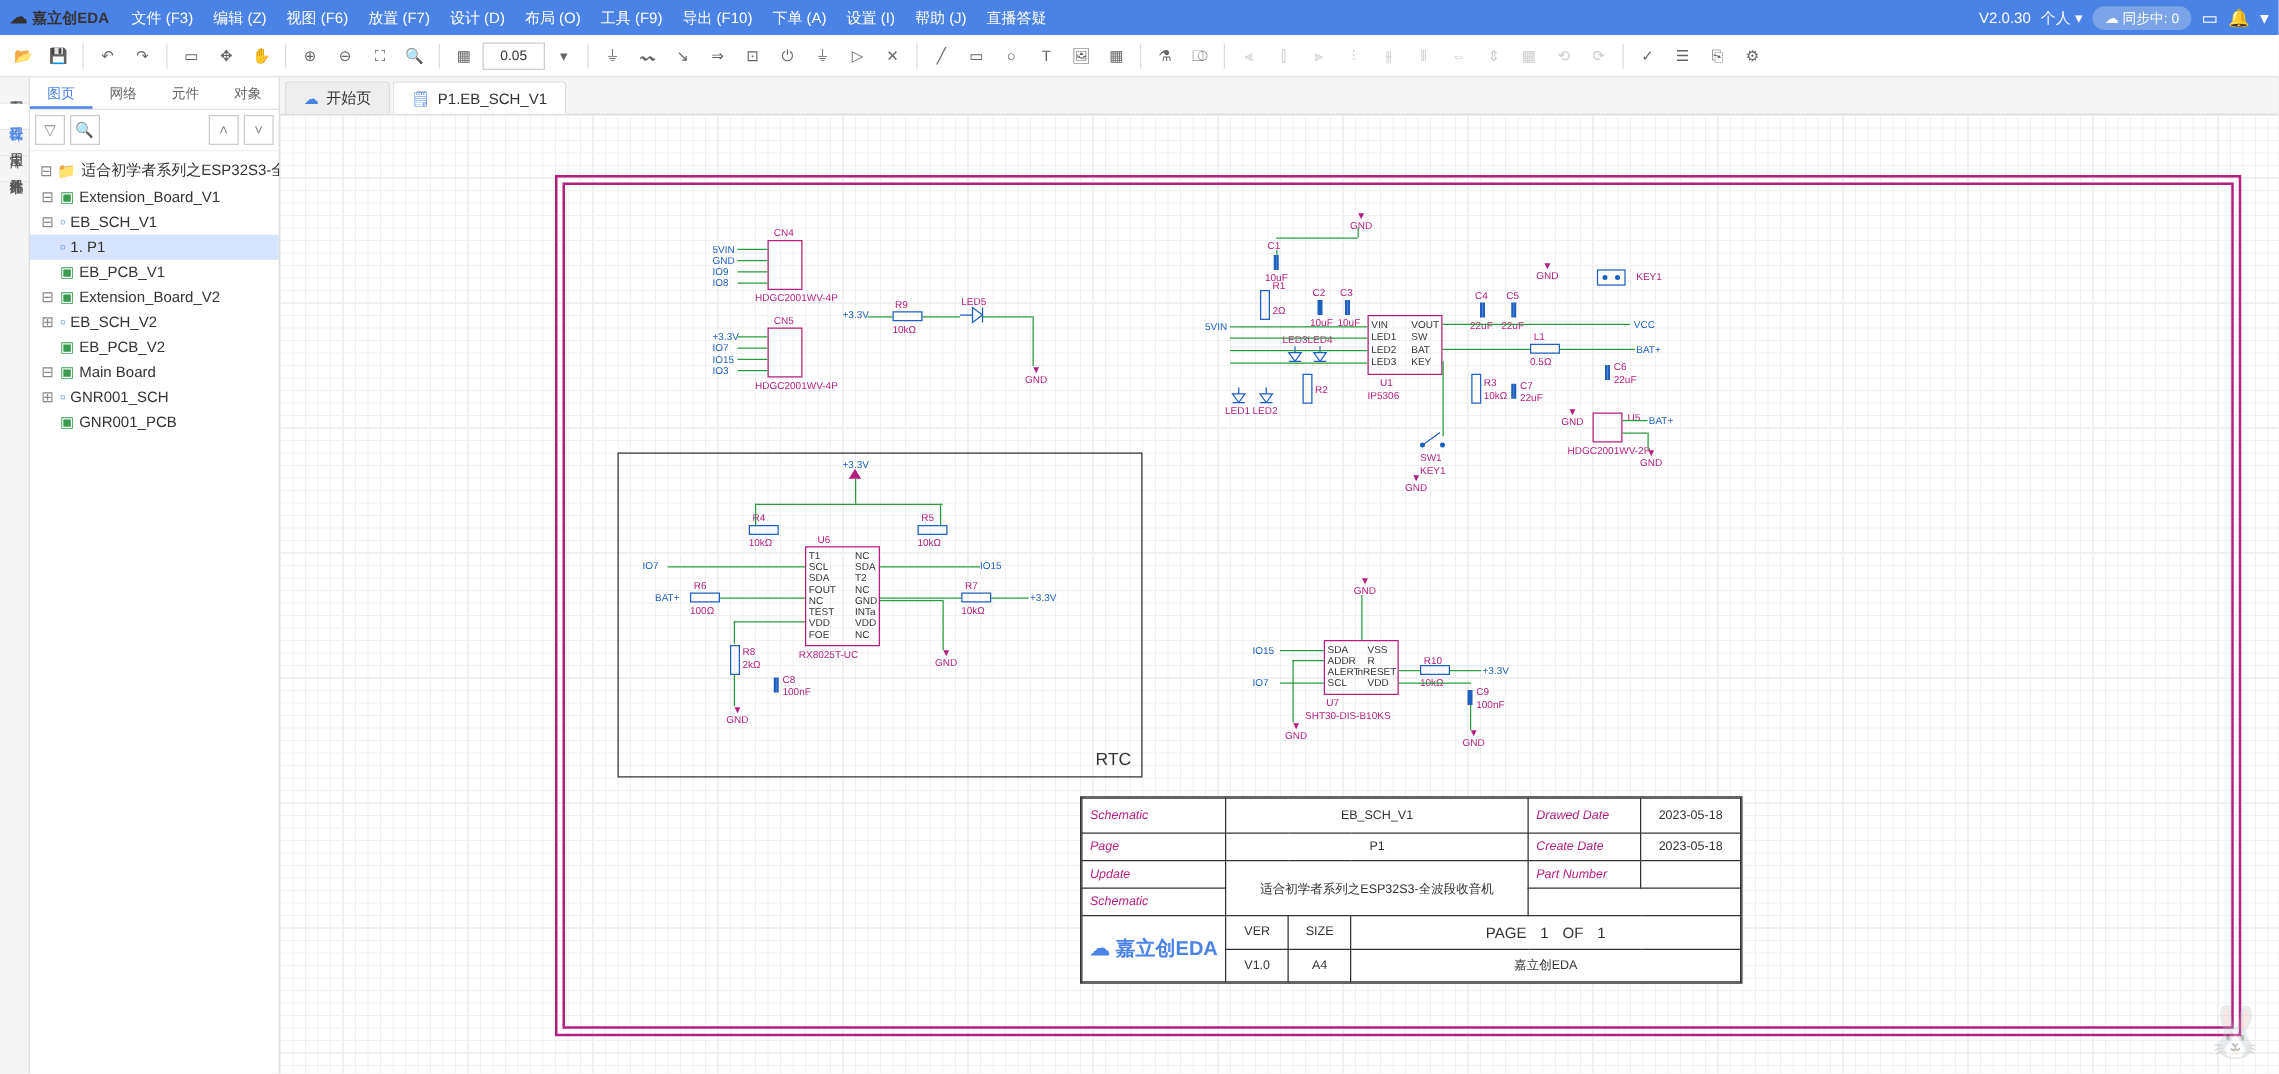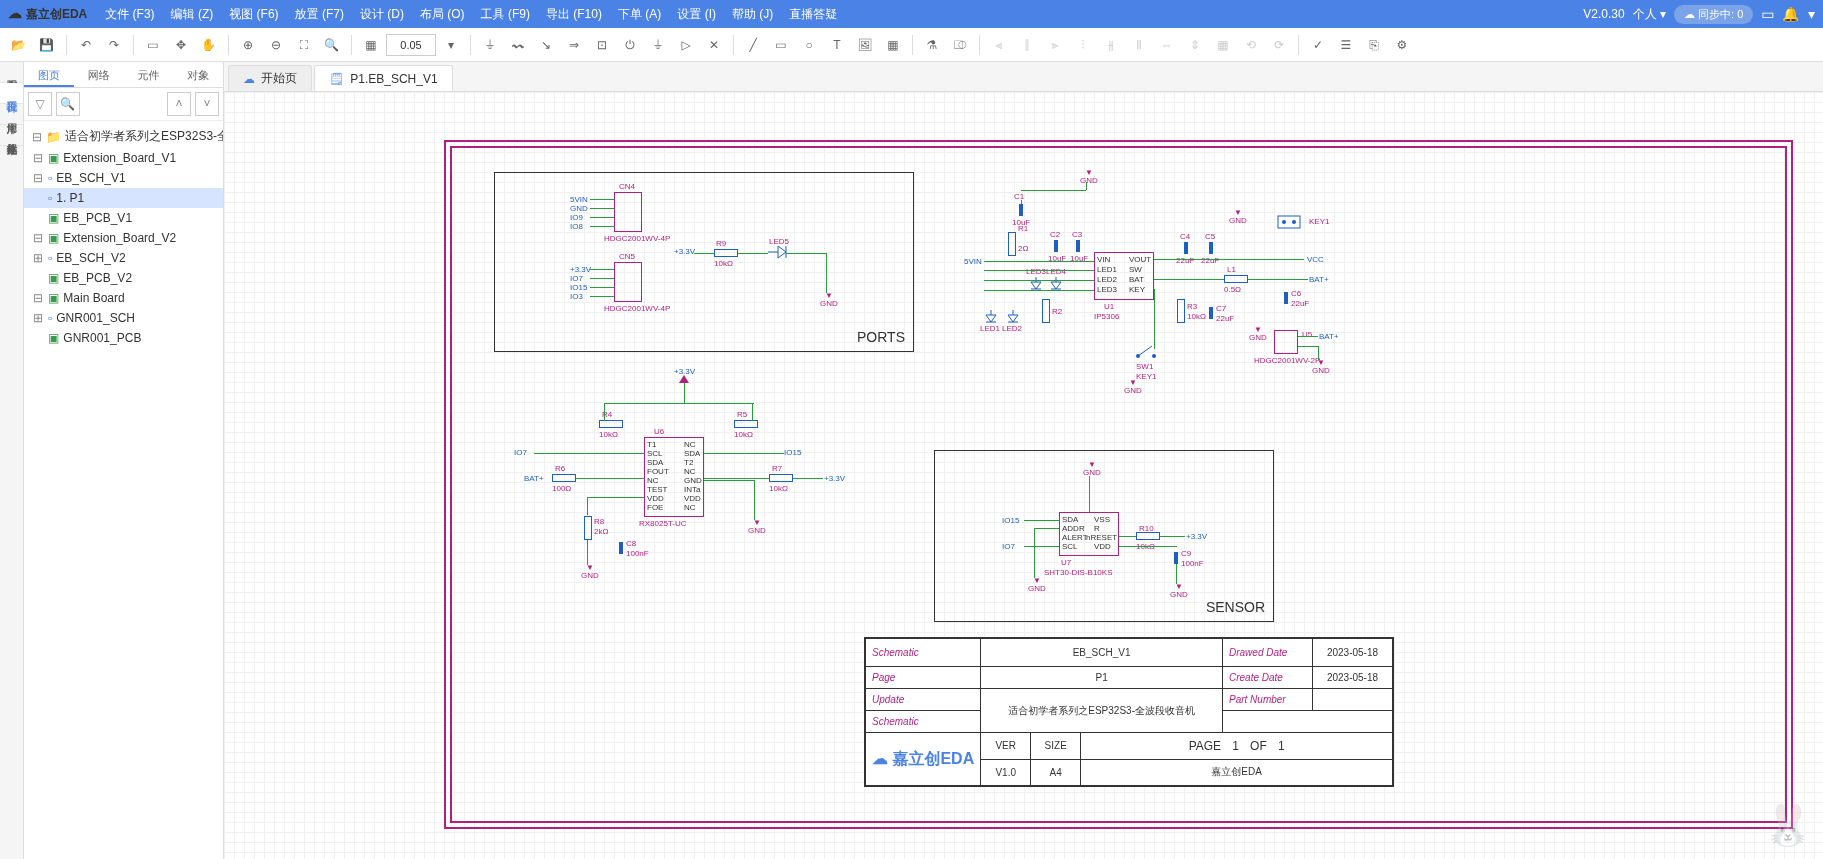--- a/index.html
+++ b/index.html
@@ -244,23 +244,20 @@
       <div class="doc-tab active">
           <span class="tico">🗒</span>
           <span>P1.EB_SCH_V1</span>
         </div>
     </div>
     <div class="canvas">
       <div class="grid"></div>
       <div class="frame outer"></div>
       <div class="frame inner"></div>
 
-      <div class="block" style="left:270px;top:80px;width:420px;height:180px;">
-        <div class="title">PORTS</div>
-      </div>
       <div class="chip" style="left:390px;top:100px;width:28px;height:40px;"></div>
       <span class="lbl m" style="left:395px;top:90px">CN4</span>
       <span class="lbl m" style="left:380px;top:142px">HDGC2001WV-4P</span>
       <span class="lbl" style="left:346px;top:103px">5VIN</span>
       <span class="lbl" style="left:346px;top:112px">GND</span>
       <span class="lbl" style="left:346px;top:121px">IO9</span>
       <span class="lbl" style="left:346px;top:130px">IO8</span>
       <div class="wire-g" style="left:366px;top:107px;width:24px;height:1px"></div>
       <div class="wire-g" style="left:366px;top:116px;width:24px;height:1px"></div>
       <div class="wire-g" style="left:366px;top:125px;width:24px;height:1px"></div>
@@ -285,20 +282,23 @@
       <div class="wire-g" style="left:470px;top:161px;width:20px;height:1px"></div>
       <div class="wire-g" style="left:514px;top:161px;width:30px;height:1px"></div>
       <span class="lbl m" style="left:545px;top:145px">LED5</span>
       <svg class="sym" style="left:544px;top:152px" width="20" height="16">
           <path d="M0 8 L10 8 M10 2 L10 14 L18 8 Z M18 2 L18 14" stroke="#1f5fbf" fill="none"></path>
         </svg>
       <div class="wire-g" style="left:562px;top:161px;width:40px;height:1px"></div>
       <div class="wire-g" style="left:602px;top:161px;width:1px;height:40px"></div>
       <span class="gnd" style="left:596px;top:201px">GND</span>
 
+      <div class="block" style="left:270px;top:270px;width:420px;height:260px;">
+        <div class="title">RTC</div>
+      </div>
       <div class="chip" style="left:420px;top:345px;width:60px;height:80px;"></div>
       <span class="lbl m" style="left:430px;top:335px">U6</span>
       <span class="lbl m" style="left:415px;top:427px">RX8025T-UC</span>
       <span class="lbl k" style="left:423px;top:348px">T1</span>
       <span class="lbl k" style="left:423px;top:357px">SCL</span>
       <span class="lbl k" style="left:423px;top:366px">SDA</span>
       <span class="lbl k" style="left:423px;top:375px">FOUT</span>
       <span class="lbl k" style="left:423px;top:384px">NC</span>
       <span class="lbl k" style="left:423px;top:393px">TEST</span>
       <span class="lbl k" style="left:423px;top:402px">VDD</span>
@@ -459,23 +459,20 @@
 
       <div class="chip" style="left:1050px;top:238px;width:24px;height:24px;"></div>
       <span class="lbl m" style="left:1078px;top:238px">U5</span>
       <span class="lbl m" style="left:1030px;top:264px">HDGC2001WV-2P</span>
       <span class="lbl" style="left:1095px;top:240px">BAT+</span>
       <div class="wire-g" style="left:1074px;top:244px;width:20px;height:1px"></div>
       <div class="wire-g" style="left:1074px;top:254px;width:20px;height:1px"></div>
       <div class="wire-g" style="left:1094px;top:254px;width:1px;height:14px"></div>
       <span class="gnd" style="left:1088px;top:268px">GND</span>
 
-      <div class="block" style="left:710px;top:358px;width:340px;height:172px;">
-        <div class="title">SENSOR</div>
-      </div>
       <div class="chip" style="left:835px;top:420px;width:60px;height:44px;"></div>
       <span class="lbl m" style="left:837px;top:466px">U7</span>
       <span class="lbl m" style="left:820px;top:476px">SHT30-DIS-B10KS</span>
       <span class="lbl k" style="left:838px;top:423px">SDA</span>
       <span class="lbl k" style="left:838px;top:432px">ADDR</span>
       <span class="lbl k" style="left:838px;top:441px">ALERT</span>
       <span class="lbl k" style="left:838px;top:450px">SCL</span>
       <span class="lbl k" style="left:870px;top:423px">VSS</span>
       <span class="lbl k" style="left:870px;top:432px">R</span>
       <span class="lbl k" style="left:862px;top:441px">nRESET</span>

